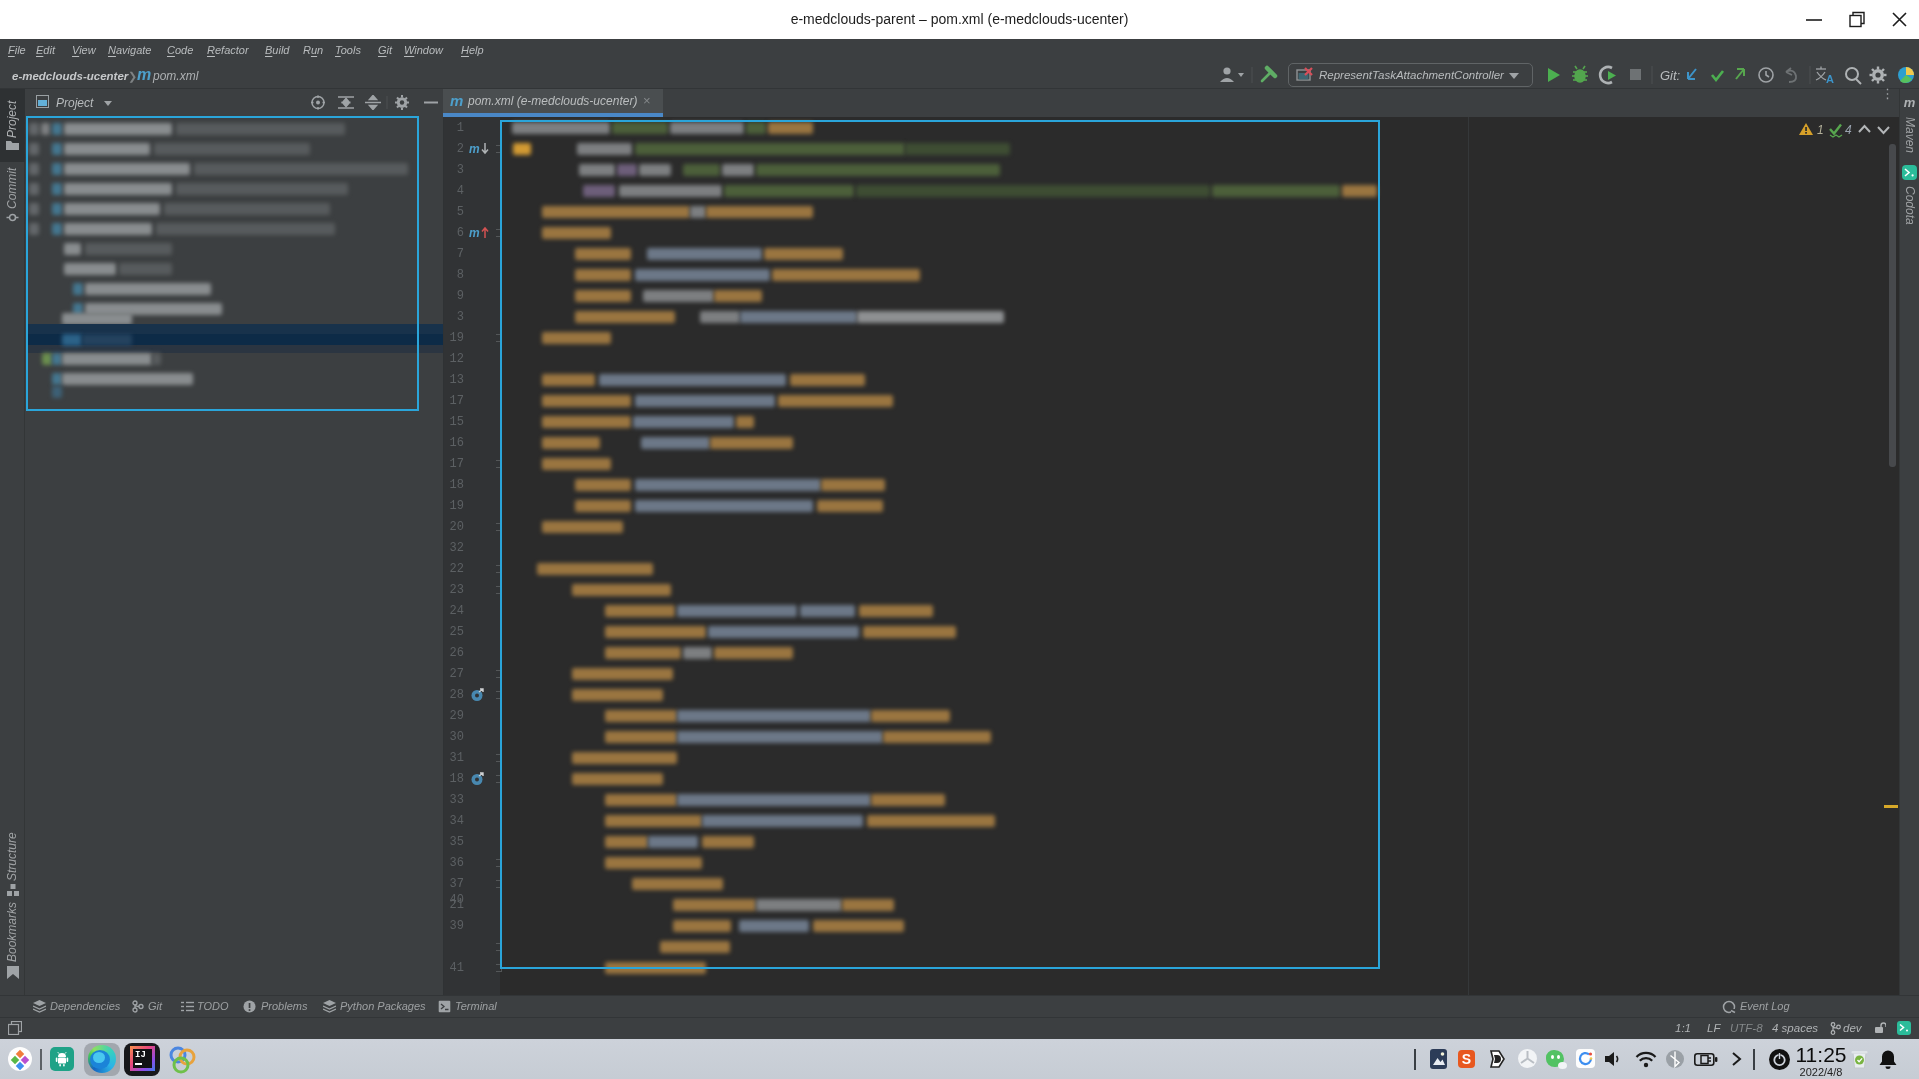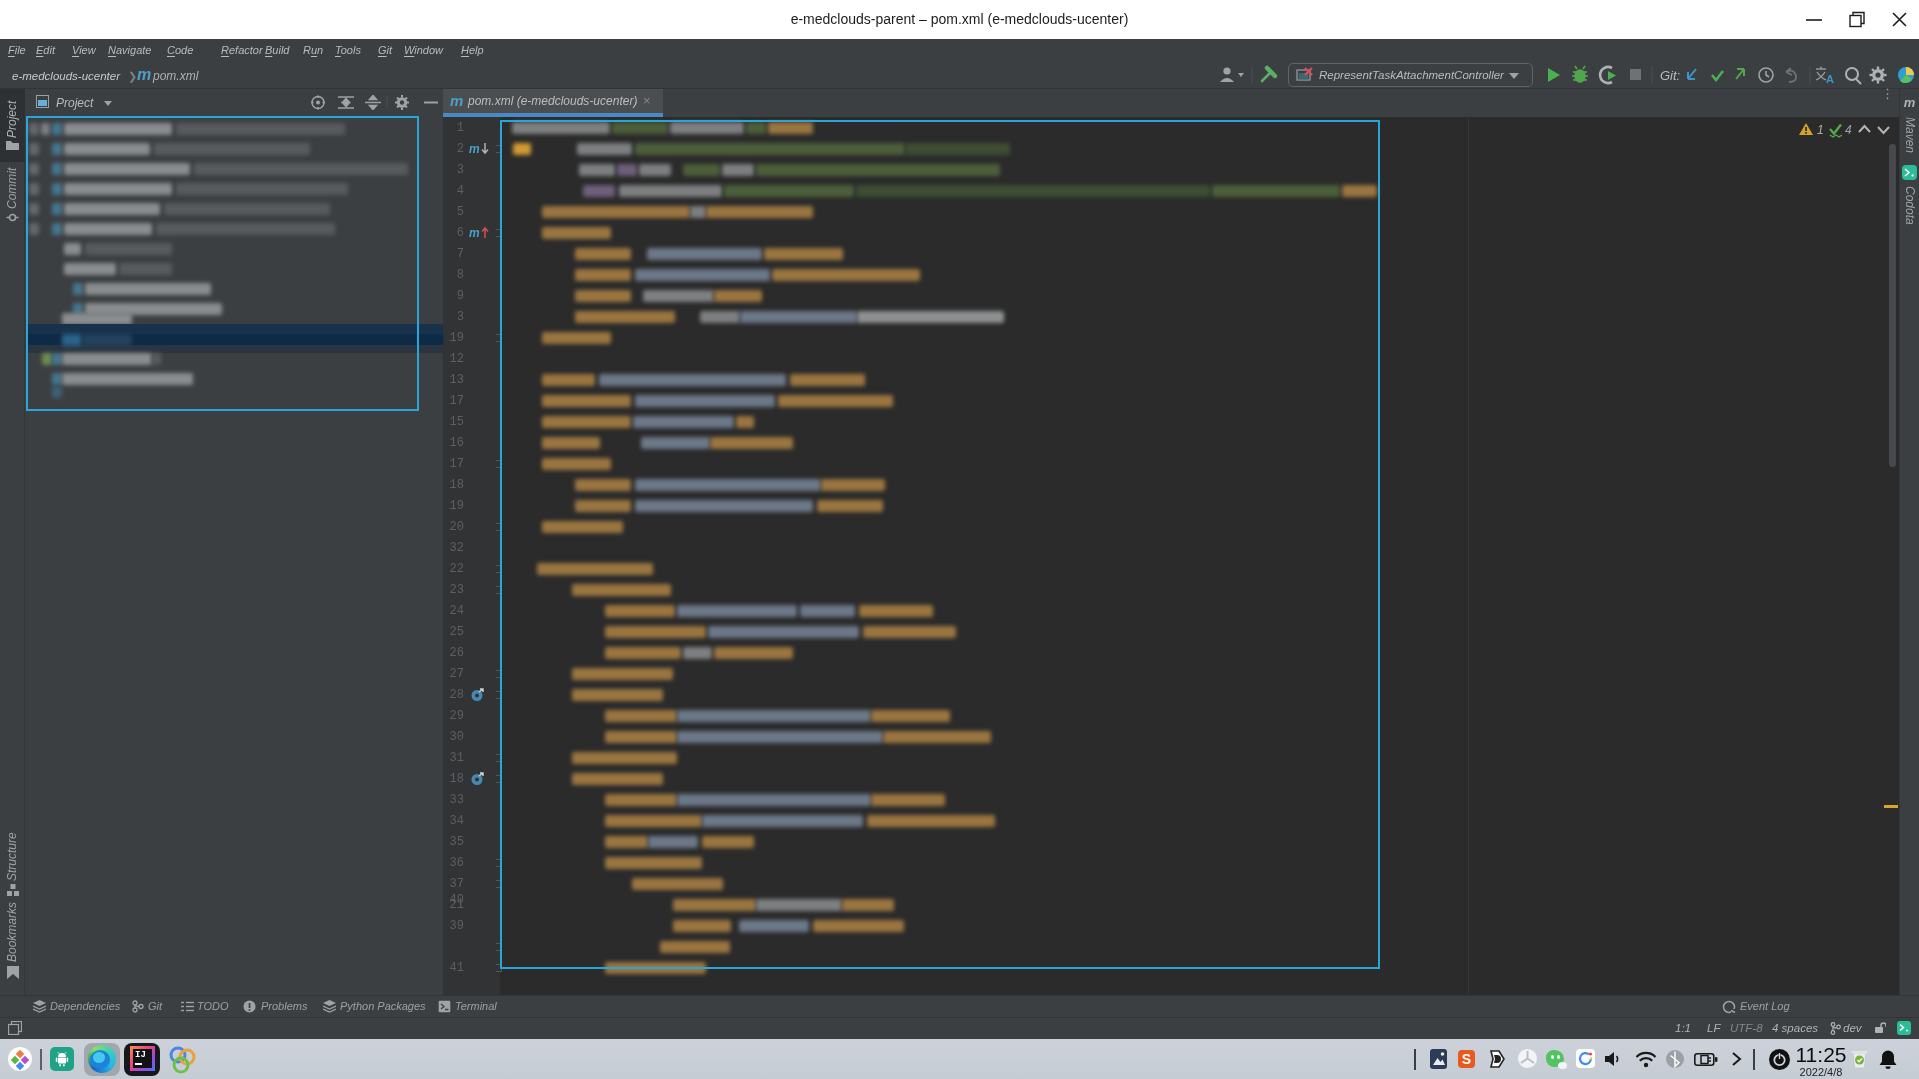--- a/index.html
+++ b/index.html
@@ -41,29 +41,29 @@
  <rect x="52" y="4.5" width="11" height="11" fill="none" stroke="#1c1c1c" stroke-width="1.4"></rect>
  <polyline points="55,4.5 55,1.5 66,1.5 66,12.5 63,12.5" fill="none" stroke="#1c1c1c" stroke-width="1.4"></polyline>
  <path d="M95 2 L108 15 M108 2 L95 15" stroke="#1c1c1c" stroke-width="1.6"></path>
 </svg>
 <div id="menubar"></div>
 <div class="mi" style="left:8px"><u>F</u>ile</div>
 <div class="mi" style="left:36px"><u>E</u>dit</div>
 <div class="mi" style="left:72px"><u>V</u>iew</div>
 <div class="mi" style="left:108px"><u>N</u>avigate</div>
 <div class="mi" style="left:167px"><u>C</u>ode</div>
-<div class="mi" style="left:221px"><u>R</u>efactor</div>
+<div class="mi" style="left:207px"><u>R</u>efactor</div>
 <div class="mi" style="left:265px"><u>B</u>uild</div>
 <div class="mi" style="left:303px">R<u>u</u>n</div>
 <div class="mi" style="left:335px"><u>T</u>ools</div>
 <div class="mi" style="left:378px"><u>G</u>it</div>
 <div class="mi" style="left:404px"><u>W</u>indow</div>
 <div class="mi" style="left:461px"><u>H</u>elp</div>
 <div id="row2"></div>
-<div class="abs itxt" style="left:12px;top:66px;height:20px;line-height:20px;font-size:11.5px;color:#c7c9cb;font-weight:normal">e-medclouds-ucenter</div>
+<div class="abs itxt" style="left:12px;top:66px;height:20px;line-height:20px;font-size:11.5px;color:#c7c9cb;font-weight:bold">e-medclouds-ucenter</div>
 <div class="abs" style="left:128px;top:66px;height:20px;line-height:20px;font-size:11px;color:#7e8284">❯</div>
 <div class="abs itxt" style="left:137px;top:64px;height:22px;line-height:22px;font-size:16px;color:#4d9fcb;font-weight:bold">m</div>
 <div class="abs itxt" style="left:153px;top:66px;height:20px;line-height:20px;font-size:12px;color:#aeb1b3">pom.xml</div>
 
 <svg class="abs" style="left:1216px;top:64px" width="700" height="22" viewBox="0 0 700 22">
 
  <circle cx="11" cy="7" r="3.6" fill="#9fa3a6"></circle>
     <path d="M4 18 q7 -8 14 0 z" fill="#9fa3a6"></path>
  <path d="M22 9 l6 0 -3 4 z" fill="#9fa3a6"></path>
  <line x1="36" y1="3" x2="36" y2="19" stroke="#4d5153" stroke-width="1"></line>

